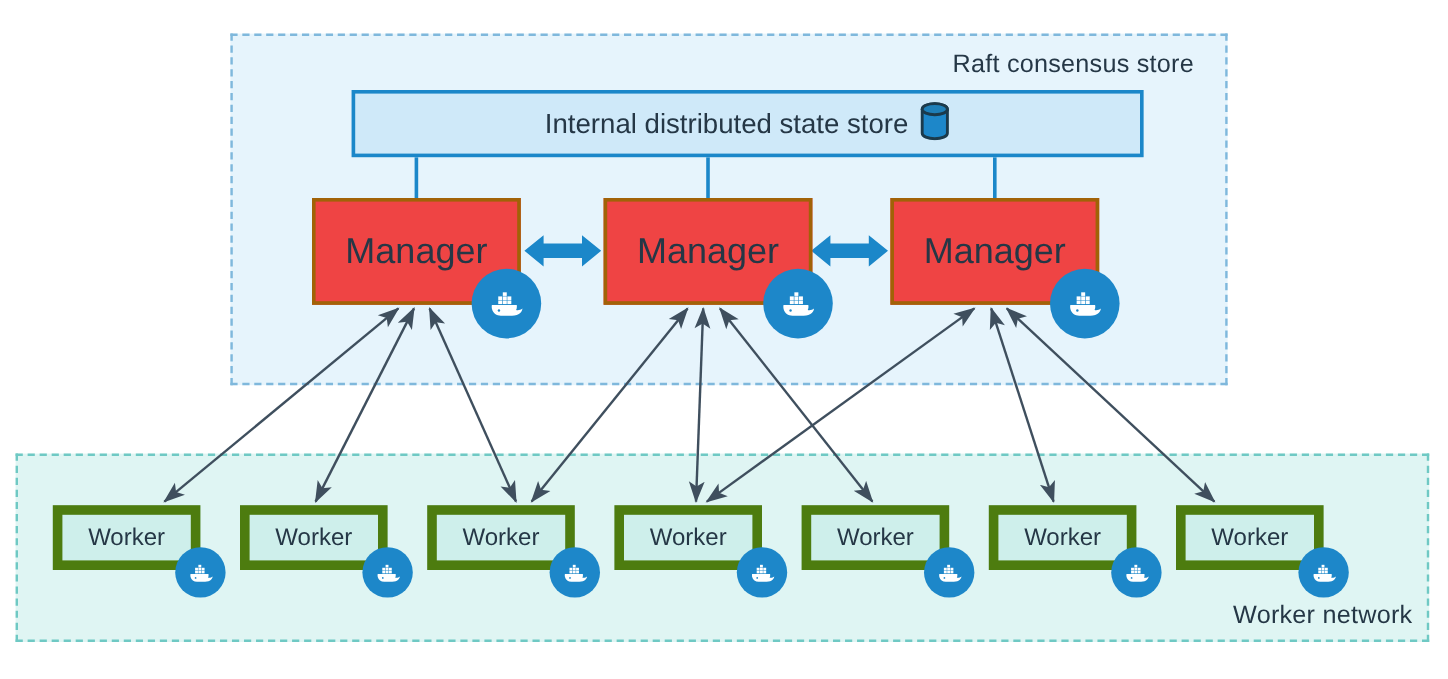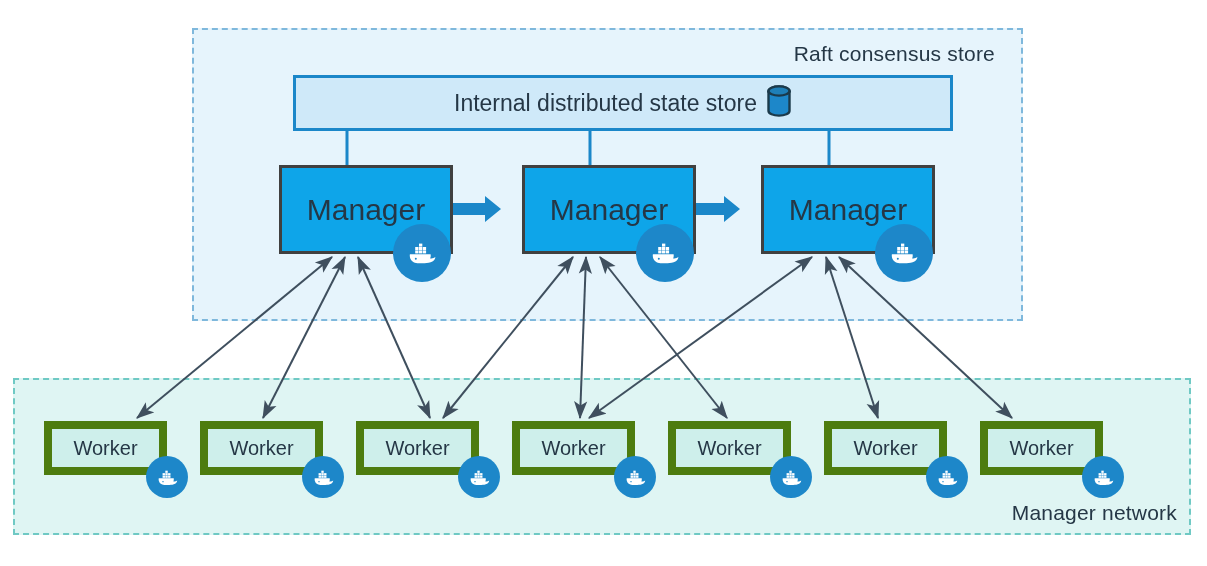--- a/index.html
+++ b/index.html
@@ -77,23 +77,22 @@
     border: 3px solid #1B87C9;
     margin-left: 33px;
   }
   .store-box .node-label {
     font-size: 23px;
   }
   .manager-box {
     top: 165px;
     width: 174px;
     height: 89px;
-    background: #0ea5e9;
-    border: 3px solid #404040;
-    margin-left: 19px;
+    background: #ef4444;
+    border: 3px solid #a16207;
   }
   .manager-box .node-label {
     font-size: 30px;
   }
   #manager-0 { left: 260px; }
   #manager-1 { left: 503px; }
   #manager-2 { left: 742px; }
   .worker-box {
     top: 421px;
     width: 123px;
@@ -151,21 +150,21 @@
 </head>
 <body>
 
 <div id="canvas">
 
   <div class="group-box" id="raft-group">
     <span class="group-label" id="raft-label">Raft consensus store</span>
   </div>
 
   <div class="group-box" id="gossip-group">
-    <span class="group-label" id="gossip-label">Manager network</span>
+    <span class="group-label" id="gossip-label">Worker network</span>
   </div>
 
   <svg id="links" viewBox="0 0 1207 566">
     <defs>
       <marker id="ah" markerWidth="10" markerHeight="10" refX="8.4" refY="3.6" orient="auto" markerUnits="strokeWidth">
         <path d="M0,0.3 L9,3.6 L0,6.9 L2.1,3.6 Z" fill="#3F4F5E"></path>
       </marker>
       <marker id="ah-start" markerWidth="10" markerHeight="10" refX="0.6" refY="3.6" orient="auto" markerUnits="strokeWidth">
         <path d="M9,0.3 L0,3.6 L9,6.9 L6.9,3.6 Z" fill="#3F4F5E"></path>
       </marker>

